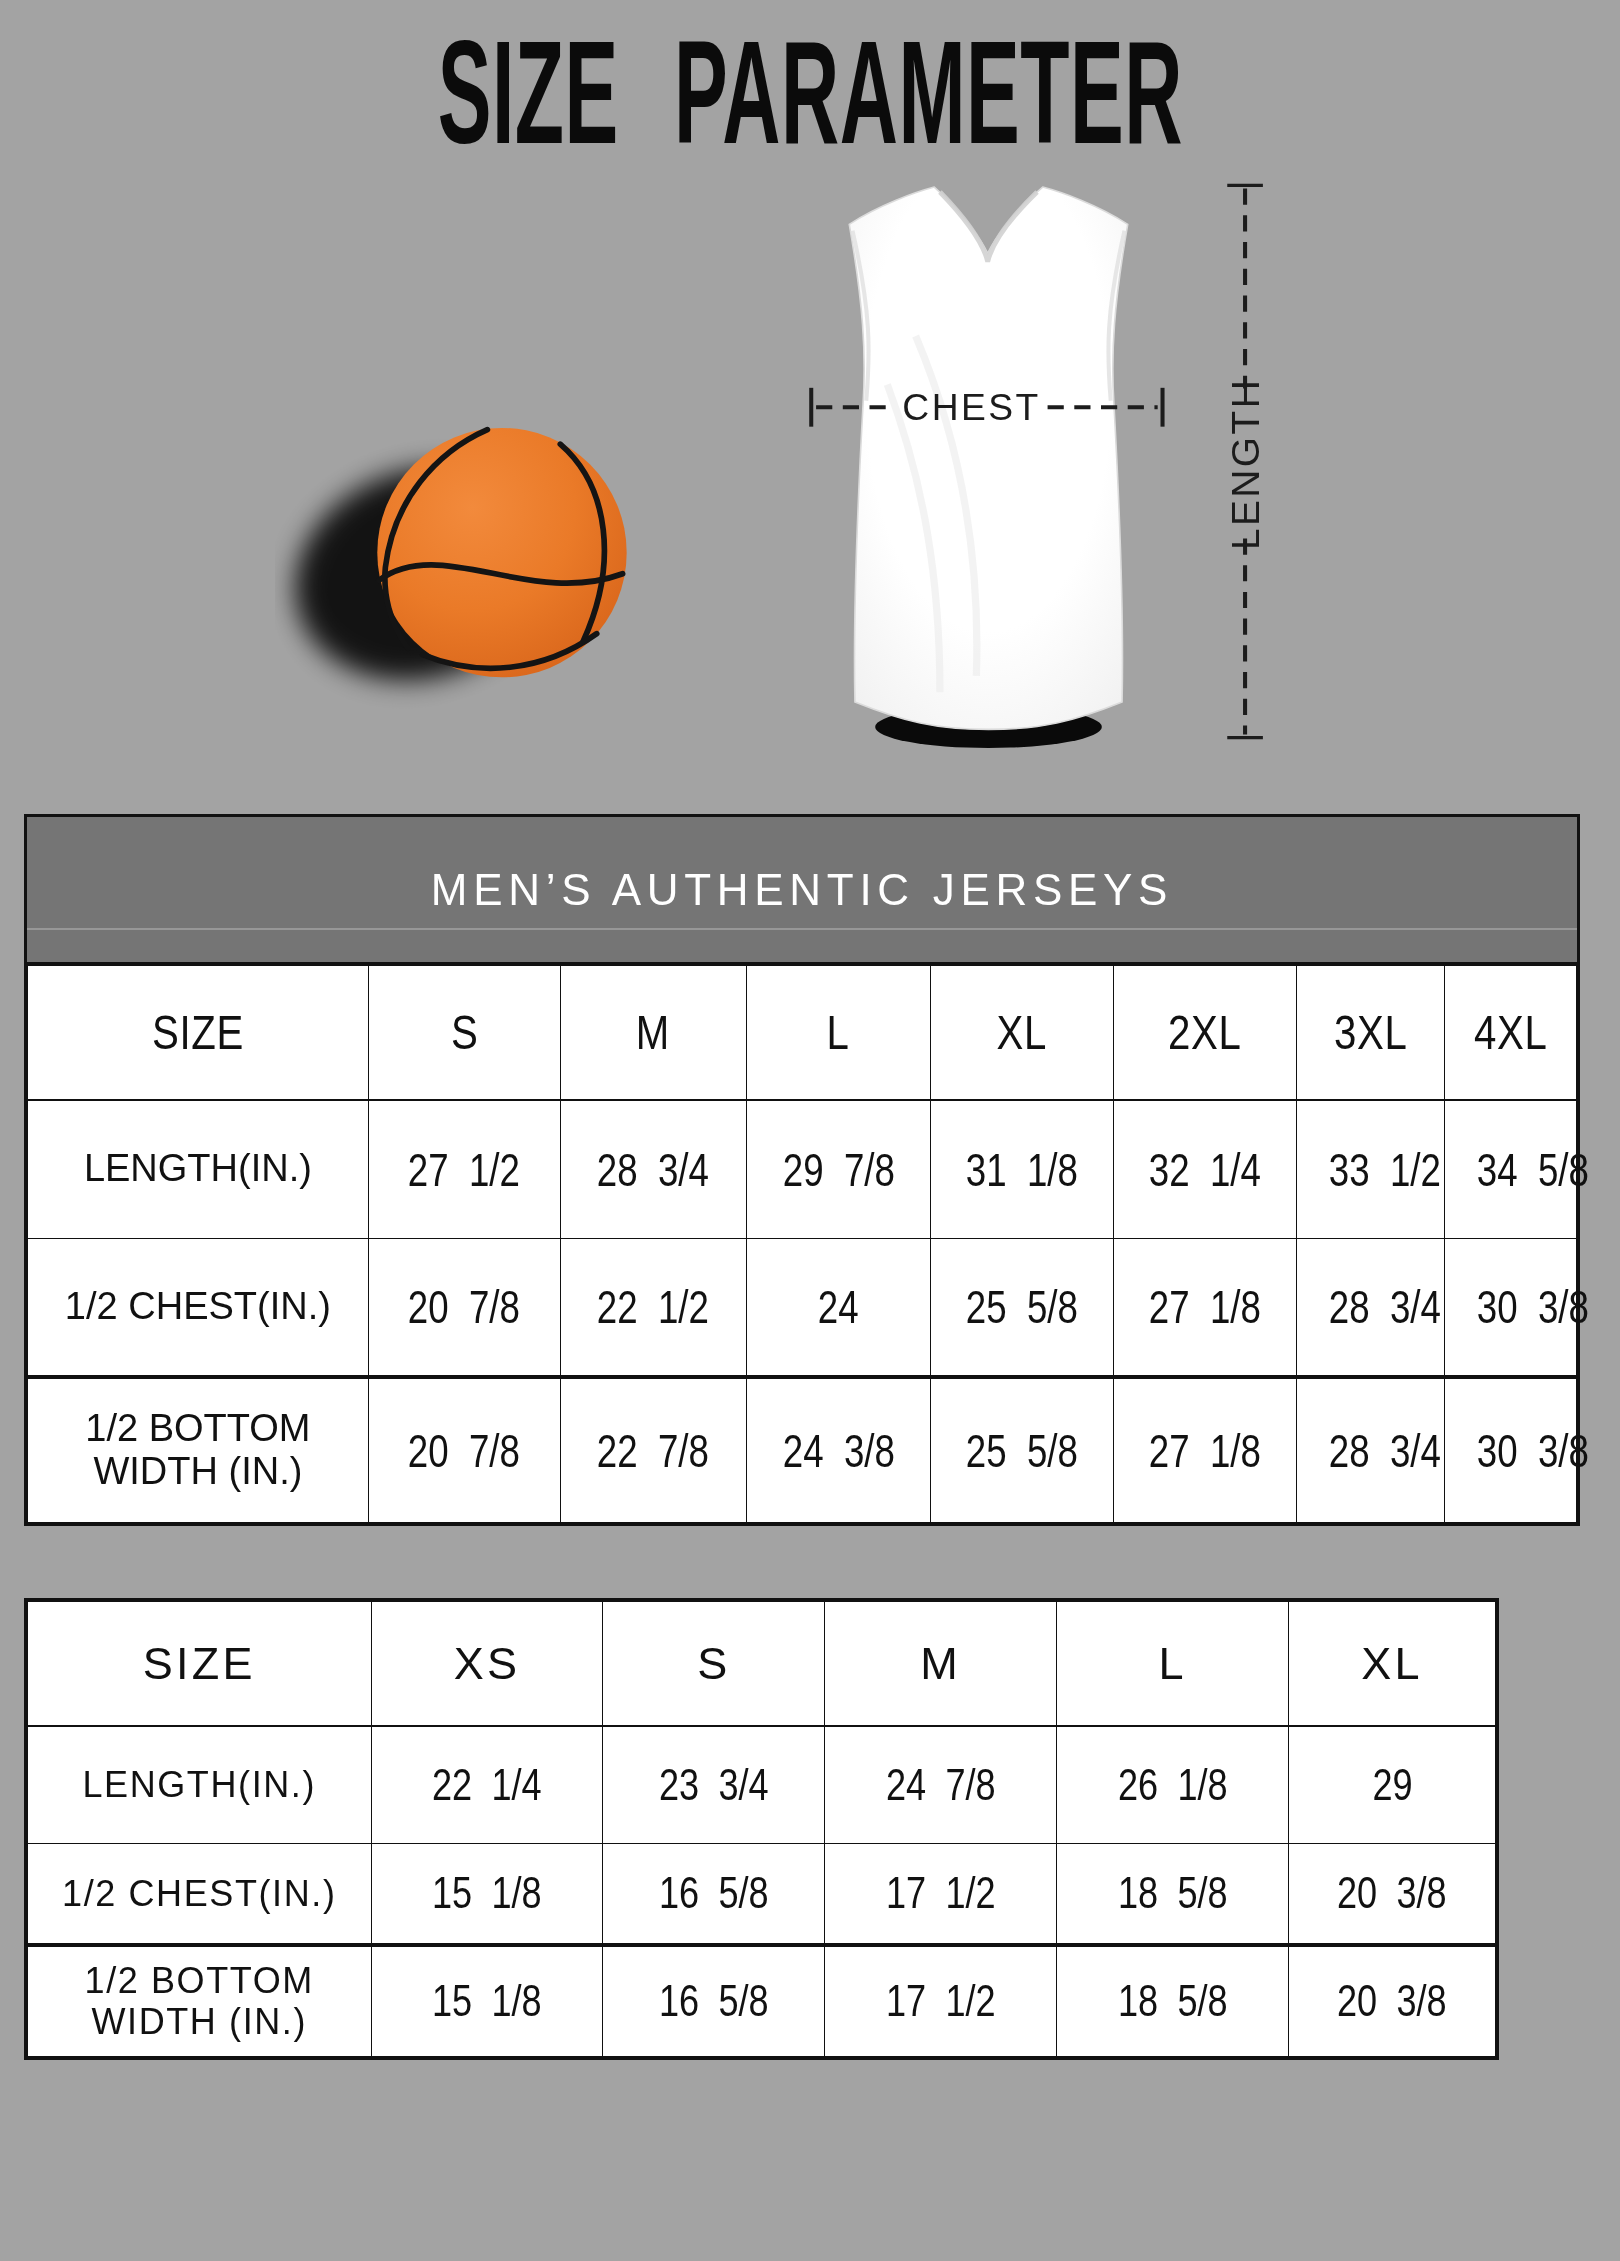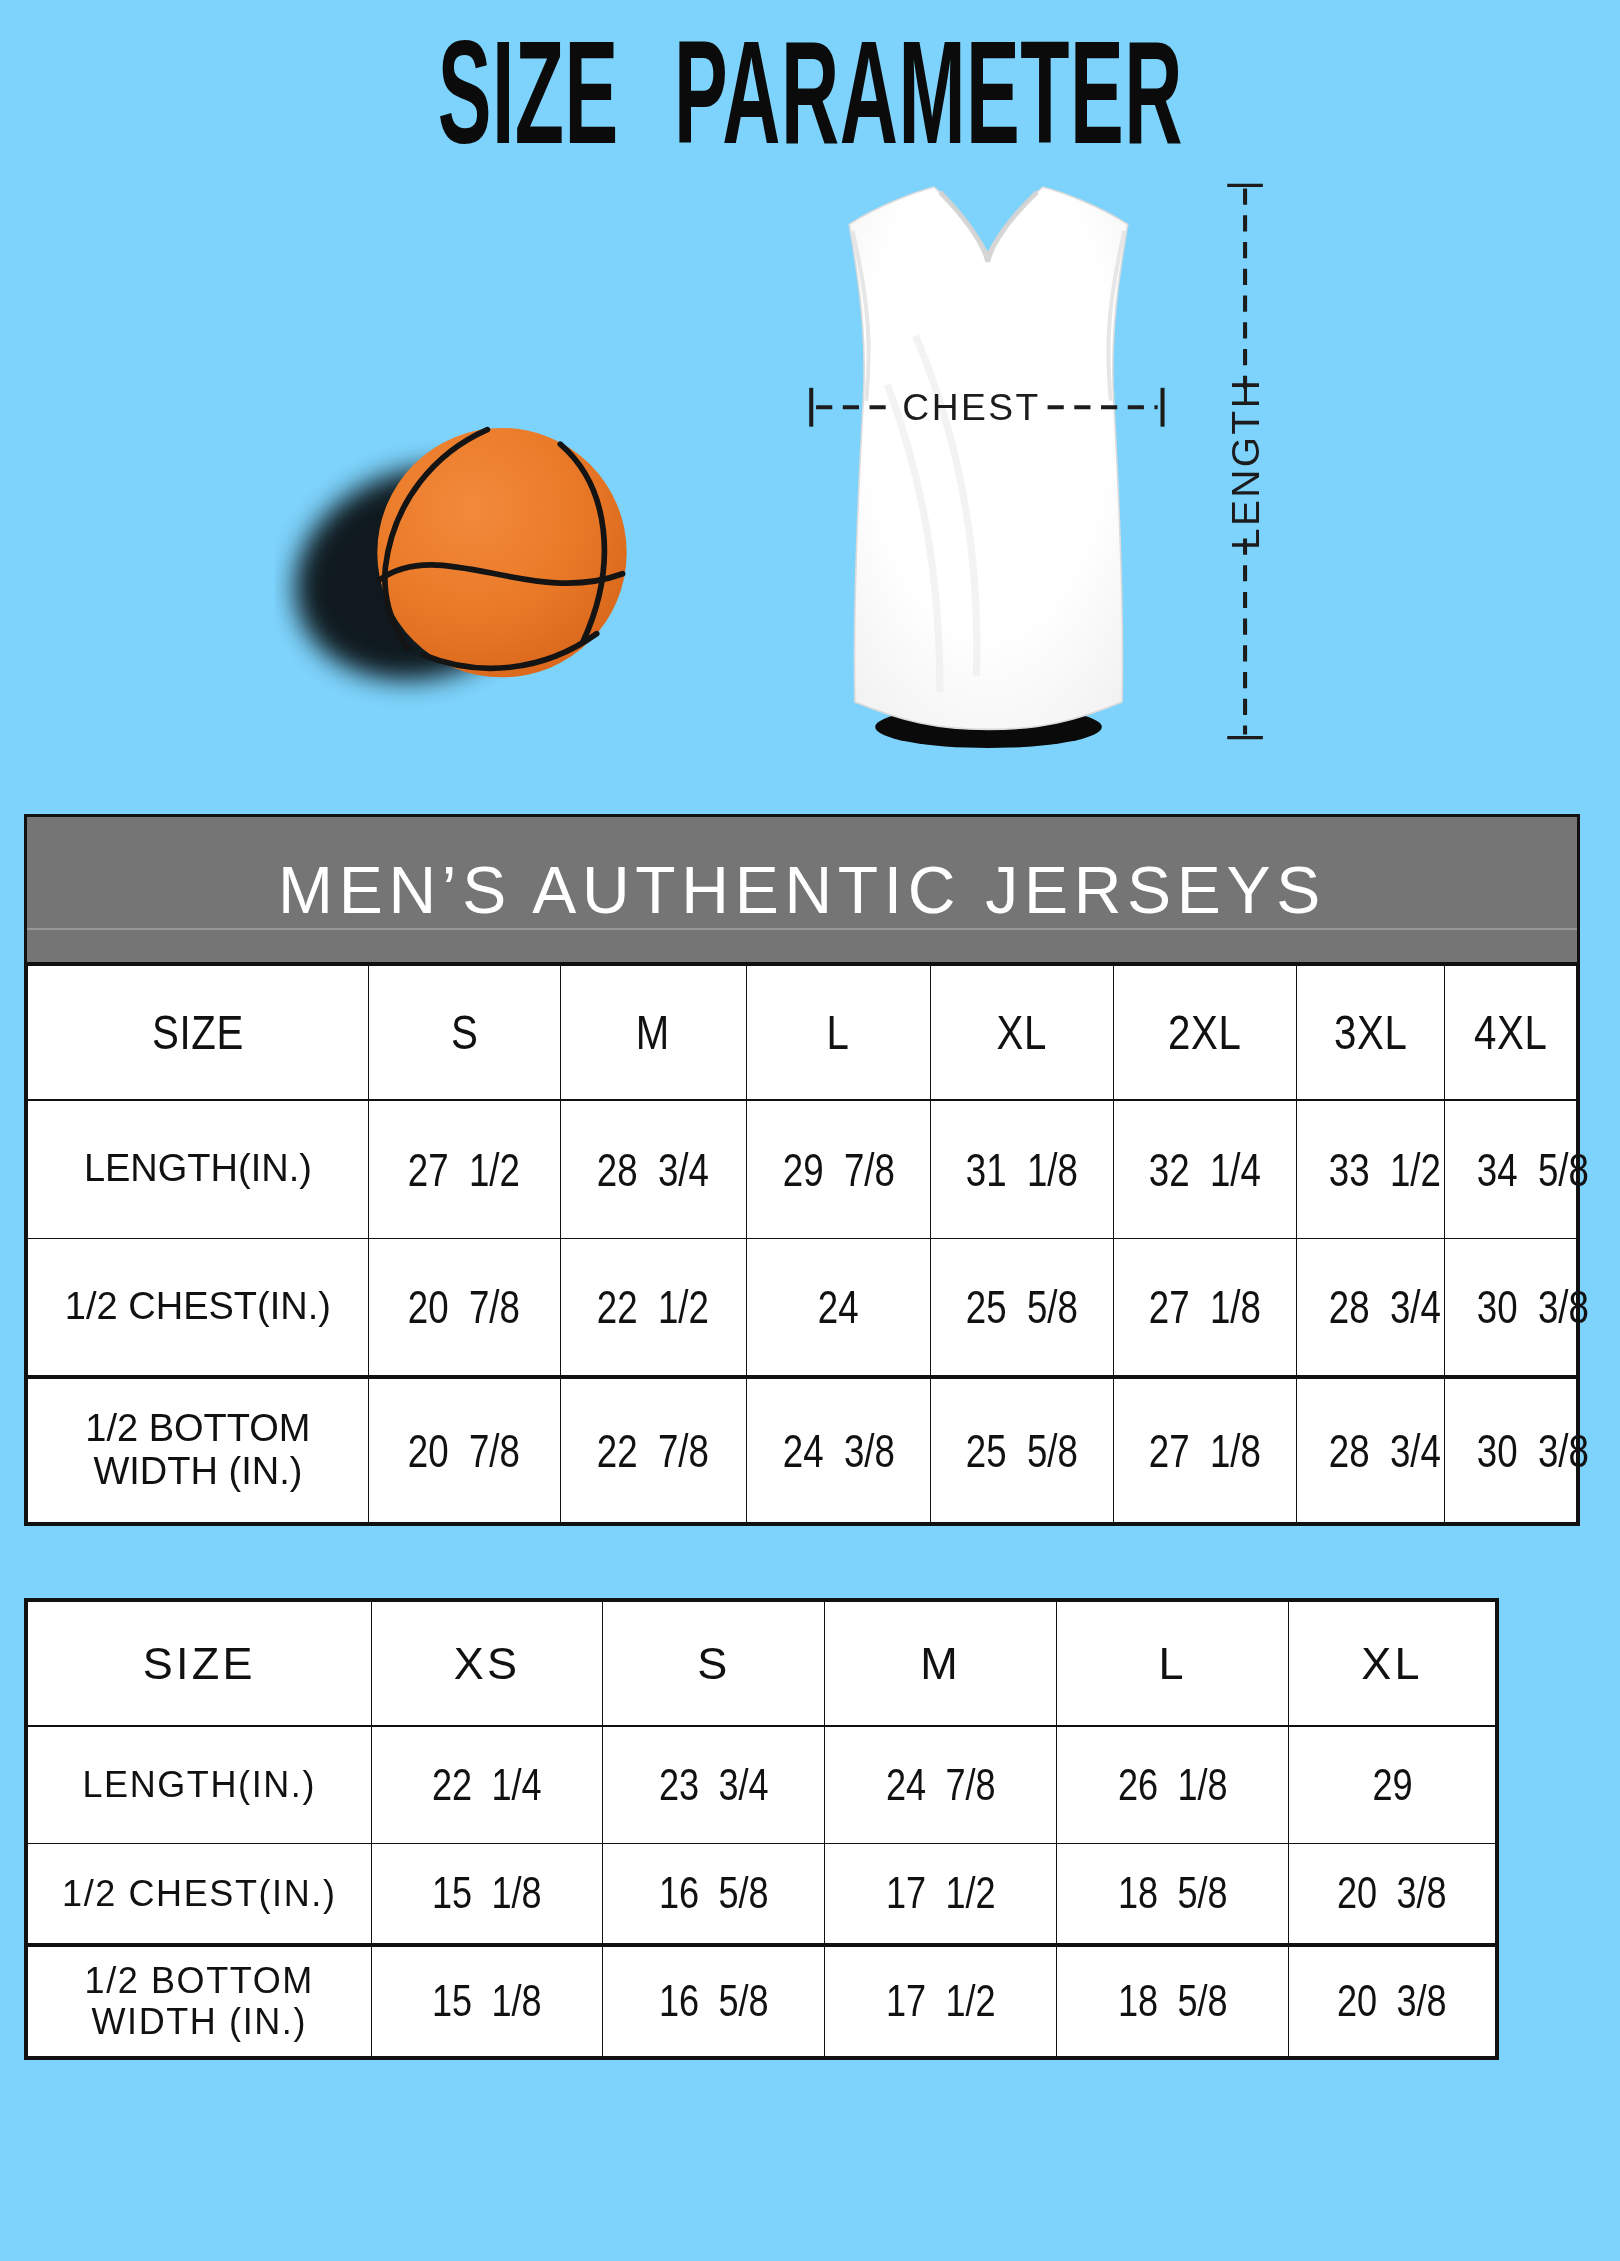--- a/index.html
+++ b/index.html
@@ -1,32 +1,32 @@
 <!DOCTYPE html>
 <html style="font-size:13px"><head>
 <meta charset="utf-8">
 <style>
   html,body{margin:0;padding:0;background:#fff;}
-  #canvas{position:relative;width:1620px;height:2261px;background:#7dd3fc;overflow:hidden;
+  #canvas{position:relative;width:1620px;height:2261px;background:#a3a3a3;overflow:hidden;
           font-family:"Liberation Sans",sans-serif;color:#111;}
 
   
   .titleWrap{position:absolute;top:21px;left:0;width:100%;text-align:center;}
   .titleWrap span{display:inline-block;font-size:144px;font-weight:bold;line-height:1.0;
         color:#0b0b0b;transform:scale(.56,1.02);transform-origin:center;
         word-spacing:58px;letter-spacing:0.8px;white-space:nowrap;}
 
   
   .hero svg{position:absolute;}
 
   
   .tableWrap{position:absolute;border:3.2px solid #111;box-sizing:border-box;background:#fff;}
   .banner{position:relative;display:flex;align-items:center;justify-content:center;
           background:#757575;border-bottom:3.2px solid #111;}
-  .banner span{color:#ffffff;font-size:66px;letter-spacing:5.7px;white-space:nowrap;}
+  .banner span{color:#ffffff;font-size:44px;letter-spacing:5.7px;white-space:nowrap;}
   .banner.seamed::after{content:"";position:absolute;left:0;right:0;bottom:32px;height:2.4px;
           background:rgba(255,255,255,.25);}
   table{width:100%;border-collapse:collapse;table-layout:fixed;}
   td{border:1.6px solid #111;text-align:center;vertical-align:middle;padding:16px;}
   tr.head td{border-bottom-width:2.4px;}
   tr.last td{border-top-width:4px;}
 
   .hd,.val{display:inline-block;line-height:1.05;}
   .men .hd{font-size:49px;transform:scaleX(.82);transform-origin:center;letter-spacing:0.8px;}
   .men .val{font-size:47px;transform:scaleX(.78);transform-origin:center;word-spacing:13px;white-space:nowrap;}

